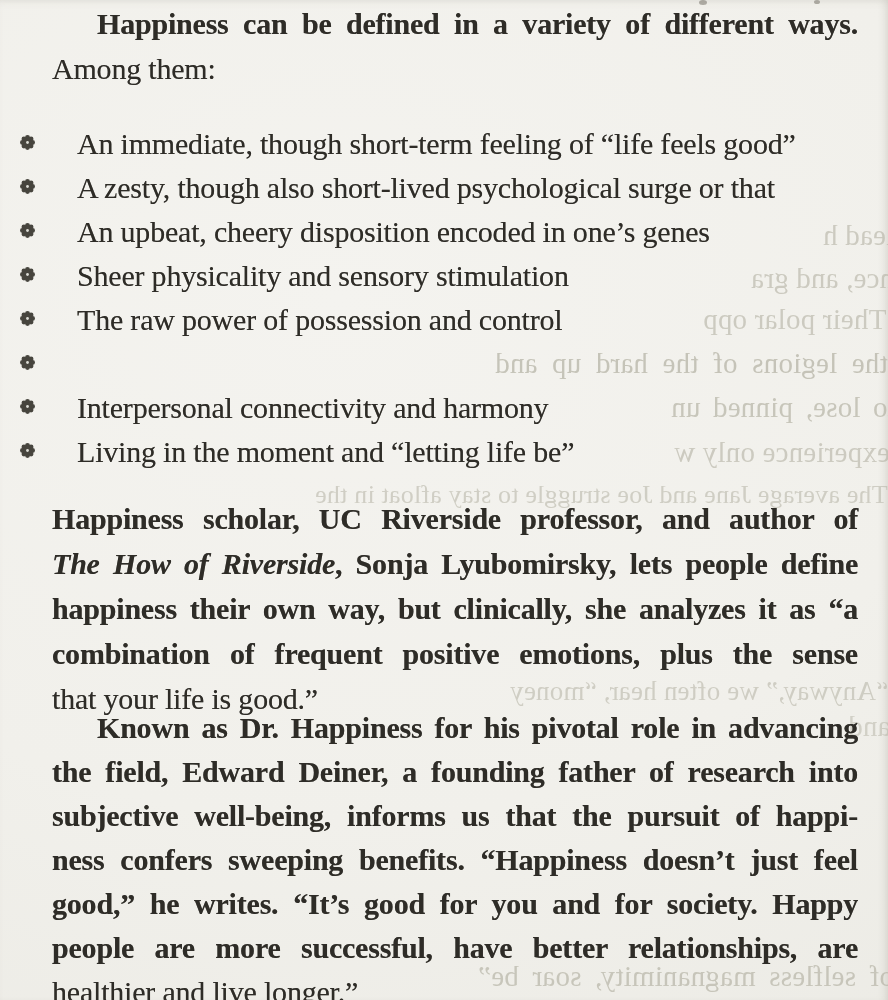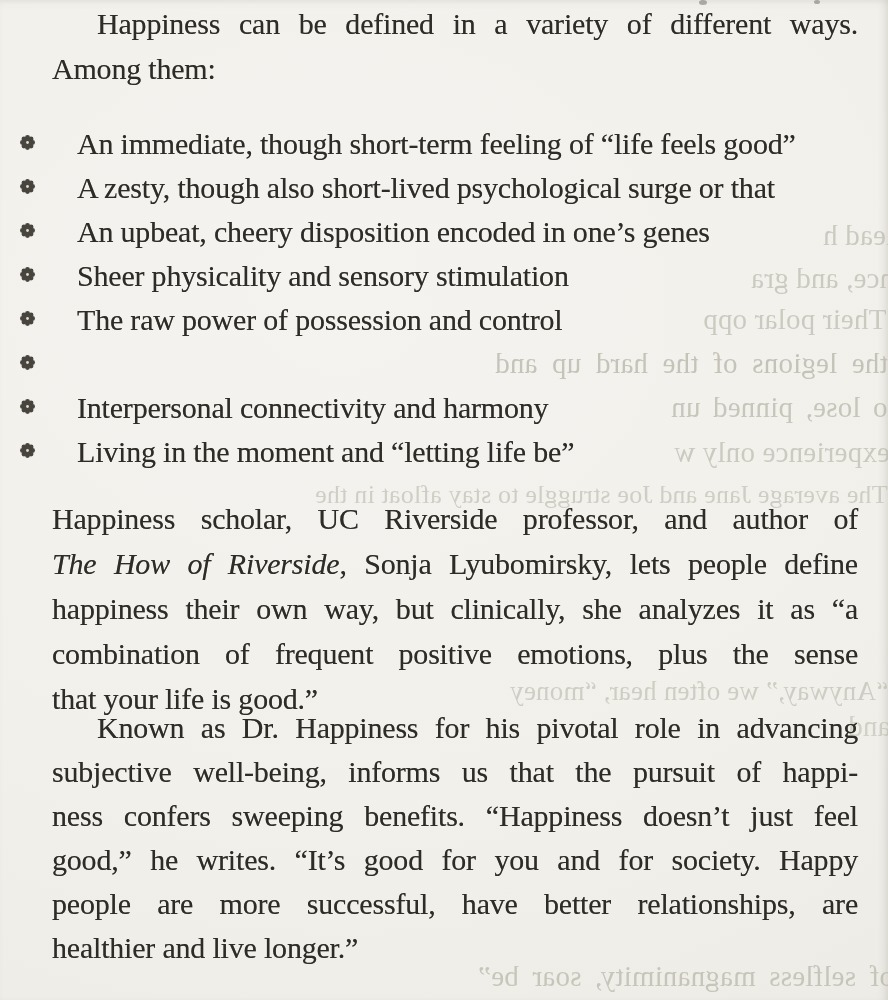--- a/index.html
+++ b/index.html
@@ -10,21 +10,21 @@
   .page {
     position: relative; width: 888px; height: 1000px; overflow: hidden;
     background: radial-gradient(ellipse 130% 95% at 38% 30%, #f4f3ef 0%, #f1f0eb 55%, #ebeae4 100%);
     box-shadow: inset -7px 0 9px -5px rgba(120,115,100,.20), inset 0 6px 9px -5px rgba(120,115,100,.13);
     font-family: "Liberation Serif", "DejaVu Serif", serif;
     font-size: 30px; color: #2e2c27;
     text-shadow: 0 0 0.5px rgba(46,44,39,.55);
   }
   .block { position: absolute; left: 52px; width: 806px; }
   .line { line-height: 45px; letter-spacing: -0.2px; }
-  .j { text-align: justify; text-align-last: justify; }
+  .j { text-align: justify; text-align-last: justify; font-weight: bold; }
   .indent { padding-left: 45px; }
 
   .intro { top: 1px; }
 
   .list { top: 122px; left: 20px; width: 845px; }
   .bullet-item { display: flex; align-items: flex-start; height: 44px; gap: 20px; }
   .bullet { flex: 0 0 15px; margin-top: 13px; margin-right: 22px; }
   .bullet svg { display: block; }
   .bullet-text { white-space: nowrap; line-height: 44px; letter-spacing: -0.2px; }
 
@@ -236,20 +236,21 @@
   <div class="block scholar">
     <div class="line j">Happiness scholar, UC Riverside professor, and author of</div>
     <div class="line j"><em class="book-title">The How of Riverside</em><span>, Sonja Lyubomirsky, lets people define</span></div>
     <div class="line j">happiness their own way, but clinically, she analyzes it as “a</div>
     <div class="line j">combination of frequent positive emotions, plus the sense</div>
     <div class="line">that your life is good.”</div>
   </div>
 
   <div class="block deiner">
     <div class="line j indent">Known as Dr. Happiness for his pivotal role in advancing</div>
+    <div class="line j">the field, Edward Deiner, a founding father of research into</div>
     <div class="line j">subjective well-being, informs us that the pursuit of happi-</div>
     <div class="line j">ness confers sweeping benefits. “Happiness doesn’t just feel</div>
     <div class="line j">good,” he writes. “It’s good for you and for society. Happy</div>
     <div class="line j">people are more successful, have better relationships, are</div>
     <div class="line">healthier and live longer.”</div>
   </div>
 
 </div>
 
 </body></html>

